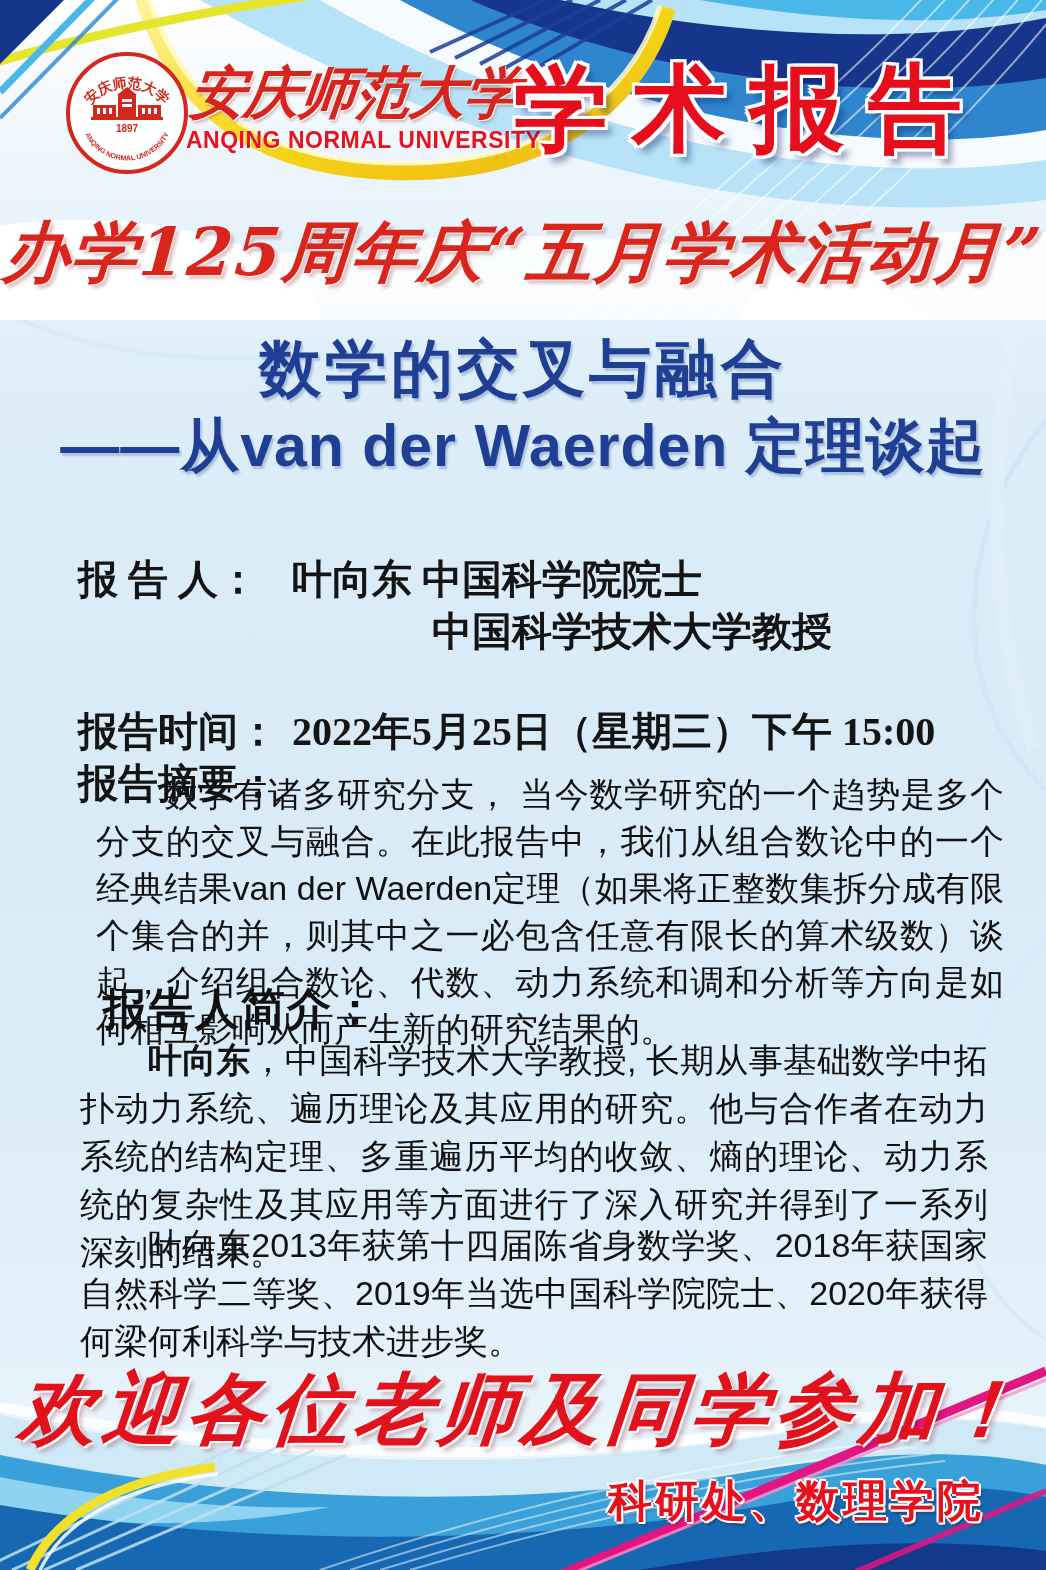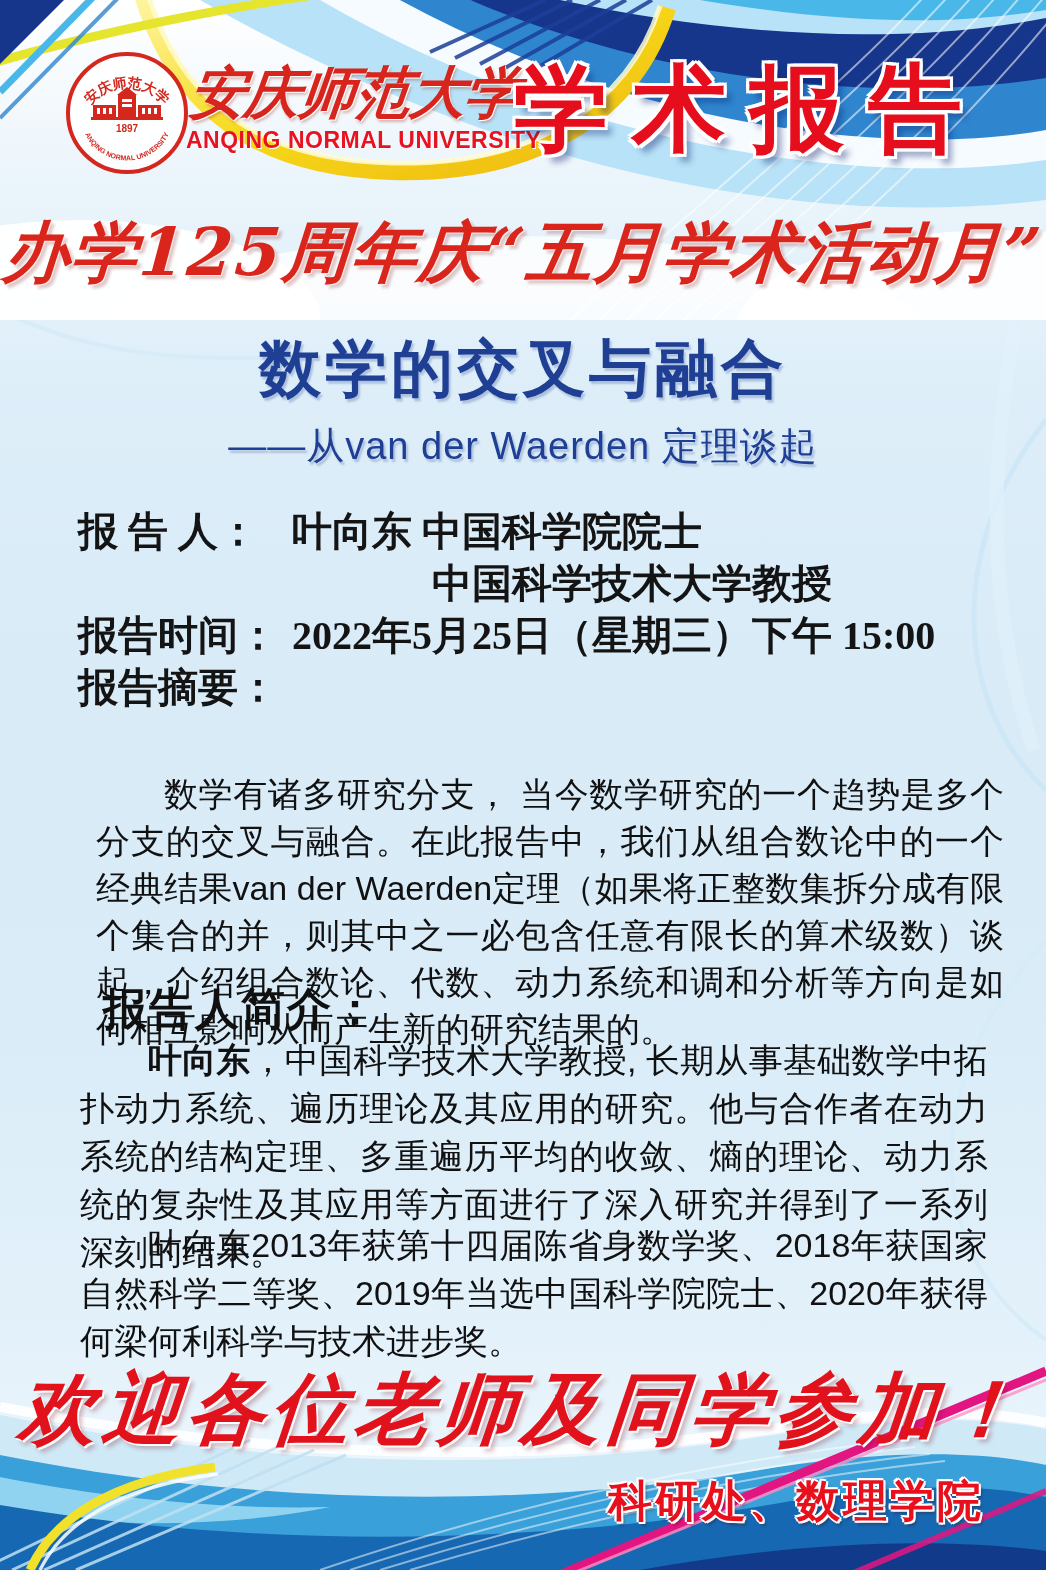--- a/index.html
+++ b/index.html
@@ -37,26 +37,26 @@
   }
   .event-banner{
     position:absolute; top:208px; left:0; width:100%; z-index:3; text-align:center;
     font-family:"DejaVu Serif", serif; font-style:italic; font-weight:bold;
     font-size:66px; color:#d9251c; letter-spacing:2px; white-space:nowrap;
     transform:skewX(-4deg);
     text-shadow:1px 1px 0 #fbe9e7, 4px 4px 3px rgba(120,10,0,.22);
   }
   .talk-title{ position:absolute; top:330px; left:0; width:100%; z-index:3; text-align:center; color:#1e3f94; }
   .talk-title .l1{ font-size:62px; font-weight:900; line-height:78px; letter-spacing:4px; text-shadow:2px 3px 2px rgba(30,60,140,.25); }
-  .talk-title .l2{ font-size:38px; font-weight:400; line-height:76px; letter-spacing:1px; text-shadow:2px 3px 2px rgba(30,60,140,.25); white-space:nowrap; }
+  .talk-title .l2{ font-size:59px; font-weight:700; line-height:76px; letter-spacing:1px; text-shadow:2px 3px 2px rgba(30,60,140,.25); white-space:nowrap; }
 
   .info{ position:absolute; top:506px; left:78px; width:930px; z-index:3;
     font-family:"Liberation Serif", serif; font-weight:bold; color:#141414; }
   .irow{ font-size:40px; line-height:52px; white-space:nowrap; }
-  .ilabel{ display:inline-block; min-width:214px; }
+  .ilabel{ display:inline-block; min-width:214px;margin-top:48px; }
   .indent2{ padding-left:354px; }
   .gapleft{ margin-left:88px; }
 
   .abstract{ position:absolute; top:771px; left:96px; width:908px; z-index:3;
     font-size:34px; line-height:47px; color:#111; text-indent:2em;
     font-family:"Liberation Sans", sans-serif; text-align:justify; }
   .bio-heading{ position:absolute; top:980px; left:80px; z-index:3;
     font-family:"Liberation Serif", serif; font-size:44px; font-weight:bold; color:#101010; letter-spacing:2px;margin-left:23px;}
   .bio-p{ position:absolute; left:80px; width:908px; z-index:3;
     font-size:34px; line-height:48px; color:#111; text-indent:2em;

